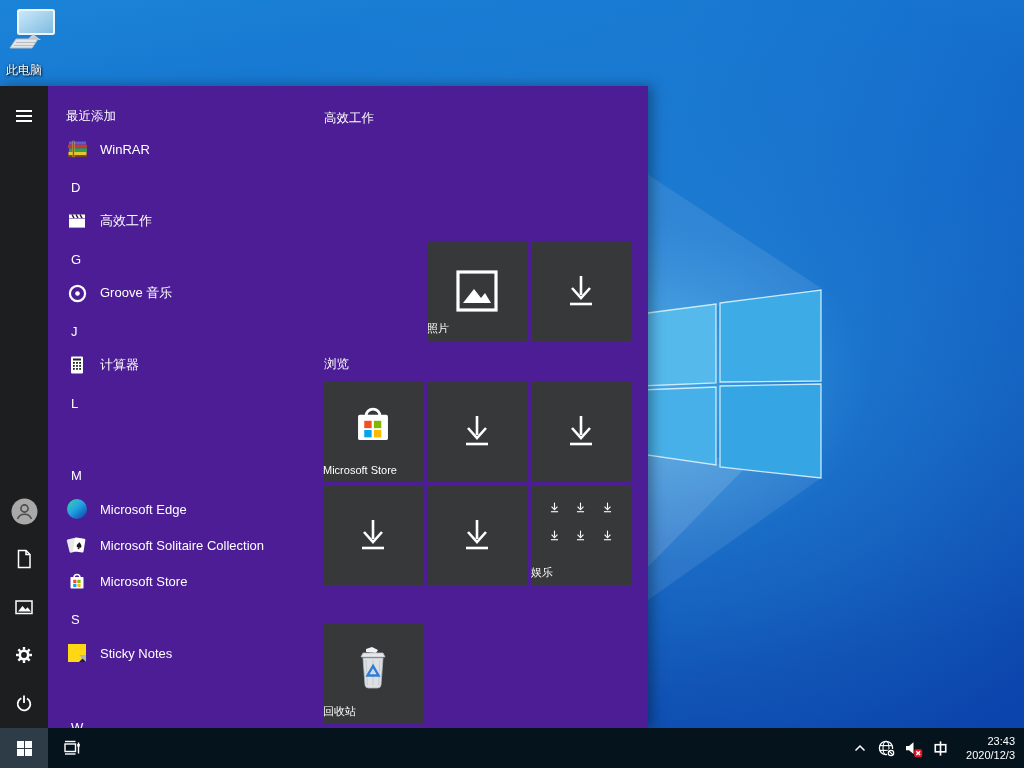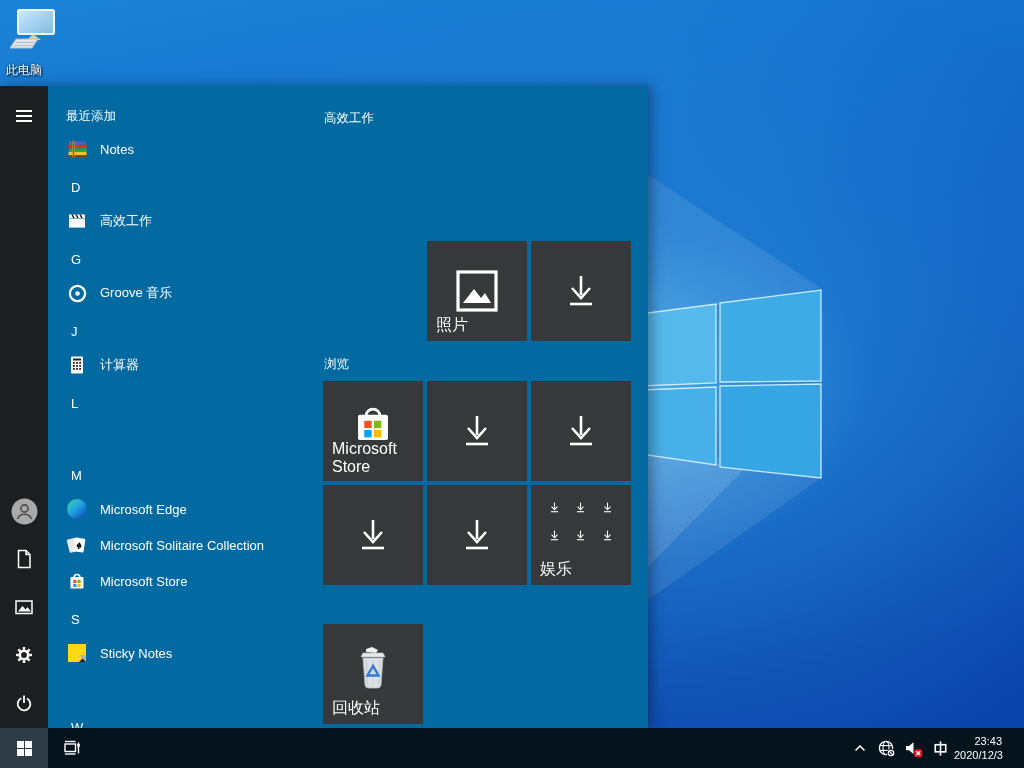--- a/index.html
+++ b/index.html
@@ -10,21 +10,21 @@
   
   .wallpaper { position:absolute; left:0; top:0; }
 
   
   .desktop-icon { position:absolute; left:6px; top:8px; width:68px; }
   .desktop-icon .dlabel { display:block; margin-top:2px; font-size:12px;
     text-shadow:1px 1px 2px rgba(0,0,0,.85), 0 0 3px rgba(0,0,0,.6); }
 
   
   .start-menu { position:absolute; left:0; top:86px; width:648px; height:642px;
-    background:#0369a1; box-shadow:4px 0 12px rgba(0,0,0,.35); overflow:hidden; }
+    background:#4c1d95; box-shadow:4px 0 12px rgba(0,0,0,.35); overflow:hidden; }
 
   
   .rail { position:absolute; left:0; top:0; width:48px; height:642px; background:#1d1e1f; }
   .rail-btn { position:absolute; left:0; width:48px; height:48px;
     display:flex; align-items:center; justify-content:center; cursor:pointer; }
 
   
   .app-list { position:absolute; left:48px; top:0; width:272px; height:642px; overflow:hidden; }
   .recent-header { position:absolute; left:18px; top:12px; height:36px; display:flex;
     align-items:center; font-size:12.5px; }
@@ -45,35 +45,35 @@
   .sticky:before { content:""; position:absolute; right:0; bottom:0; width:0; height:0;
     border-bottom:7px solid transparent; border-right:7px solid #b5b5b5; z-index:1; }
 
   
   .tiles { position:absolute; left:323px; top:0; width:320px; height:528px; }
   .group-title { position:absolute; left:1px; font-size:12.5px; height:20px;
     display:flex; align-items:center; cursor:pointer; }
   .tile { position:absolute; width:100px; height:100px; background:#373839;
     cursor:pointer; overflow:hidden; }
   .tile .tcenter { position:absolute; inset:0; display:flex; align-items:center; justify-content:center; }
-  .tile .tlabel { position:absolute; left:9px; bottom:5px; font-size:16px; }
+  .tile .tlabel { position:absolute; left:0; bottom:5px; font-size:11px; }
   .folder-grid { position:absolute; left:10px; top:8px; width:80px; height:56px;
     display:grid; grid-template-columns:repeat(3,1fr); grid-template-rows:repeat(2,1fr);
     align-items:center; justify-items:center; }
 
   
   .taskbar { position:absolute; left:0; top:728px; width:1024px; height:40px; background:#05131d; }
   .start-btn { position:absolute; left:0; top:0; width:48px; height:40px; background:#2d3c47;
     display:flex; align-items:center; justify-content:center; cursor:pointer; }
   .taskview-btn { position:absolute; left:48px; top:0; width:48px; height:40px;
     display:flex; align-items:center; justify-content:center; cursor:pointer; }
   .tray { position:absolute; right:0; top:0; height:40px; display:flex; align-items:center; }
   .tray-btn { width:27px; height:40px; display:flex; align-items:center; justify-content:center;
     cursor:pointer; }
-  .clock { width:70px; padding-right:22px; text-align:right; font-size:11px; line-height:14px;
+  .clock { width:70px; padding-right:9px; text-align:right; font-size:11px; line-height:14px;
     cursor:pointer; }
 </style>
 </head>
 <body>
 
 <div class="stage">
 
   <svg class="wallpaper" width="1024" height="768" viewBox="0 0 1024 768">
     <defs>
       <linearGradient id="bg" x1="0" y1="0" x2="0.25" y2="1">
@@ -176,21 +176,21 @@
           <svg width="21" height="20" viewBox="0 0 21 20">
             <rect x="2" y="2.5" width="17" height="3.2" fill="#5a5fd0"></rect>
             <rect x="1" y="5.7" width="19" height="3.6" fill="#c23a30"></rect>
             <rect x="2" y="9.3" width="18" height="3.6" fill="#2f9e4f"></rect>
             <rect x="1.5" y="12.9" width="18" height="3.4" fill="#e9c530"></rect>
             <rect x="1" y="16.3" width="19" height="1.6" fill="#7a4a1e"></rect>
             <rect x="5.5" y="1.8" width="2" height="16.4" fill="#d8a63c"></rect>
             <rect x="5.9" y="1.8" width="1.1" height="16.4" fill="#8a5a20"></rect>
           </svg>
         </span>
-        <span class="alabel">Notes</span>
+        <span class="alabel">WinRAR</span>
       </div>
 
       <div class="letter-item" style="top:83px">
         <span>D</span>
       </div>
 
       <div class="app-item" style="top:117px">
         <span class="aicon">
           <svg width="20" height="20" viewBox="0 0 20 20">
             <rect x="2" y="3.5" width="16" height="3.6" fill="#fff"></rect>

